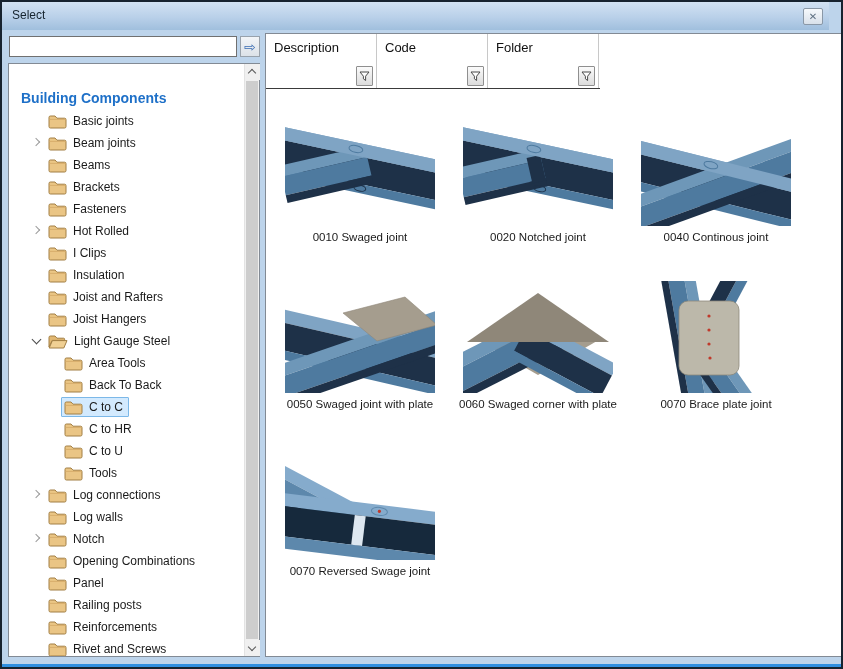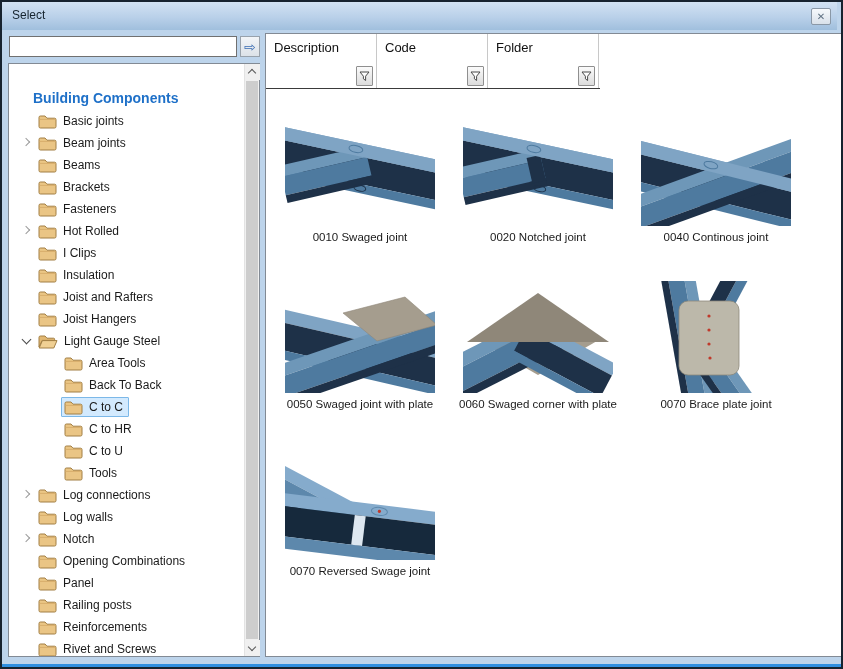--- a/index.html
+++ b/index.html
@@ -1,34 +1,34 @@
 <!DOCTYPE html>
 <html><head>
 <meta charset="utf-8">
 <style>
   html,body{margin:0;padding:0;background:#555;}
   *{box-sizing:border-box;font-family:"Liberation Sans","DejaVu Sans",sans-serif;}
   .window{position:relative;width:843px;height:669px;background:#BDD4EB;border:2px solid #17232F;overflow:hidden;}
   .window::after{content:"";position:absolute;left:0;right:0;bottom:0;height:3px;background:#2F8FE0;}
   
-  .titlebar{position:absolute;left:0;top:0;right:4px;height:28px;
+  .titlebar{position:absolute;left:0;top:0;right:12px;height:28px;
     background:linear-gradient(#D2E2F3 0%,#B9D0E9 55%,#A0BFDD 100%);}
   .title-text{position:absolute;left:10px;top:6px;font-size:12px;color:#16242F;}
   .close-btn{position:absolute;top:6px;right:6px;width:20px;height:17px;
     background:linear-gradient(#F6F9FC,#D9E1EA);border:1px solid #8A98A7;border-radius:2px;
     display:flex;align-items:center;justify-content:center;font-size:10px;font-weight:bold;color:#5E7082;cursor:default;padding:0;}
   
   .search-input{position:absolute;left:7px;top:34px;width:228px;height:21px;border:1px solid #707070;background:#fff;font-size:12px;padding:0 4px;outline:none;}
   .go-btn{position:absolute;left:238px;top:34px;width:20px;height:21px;background:linear-gradient(#F2F5F8,#DCE2E8);
     border:1px solid #98A2AC;display:flex;align-items:center;justify-content:center;color:#3A6CB3;font-size:14px;padding:0;}
   
   .tree-panel{position:absolute;left:6px;top:61px;width:252px;height:594px;background:#fff;border:1px solid #828A94;}
   .tree-inner{position:absolute;left:0;top:0;right:15px;bottom:0;overflow:hidden;padding-top:24px;}
-  .tree-header{font-size:14px;font-weight:bold;color:#1E70C8;padding-left:24px;height:22px;line-height:20px;}
-  .titem{display:flex;align-items:center;height:22px;padding-left:10px;font-size:12px;color:#1A1A1A;cursor:default;}
+  .tree-header{font-size:14px;font-weight:bold;color:#1E70C8;padding-left:12px;height:22px;line-height:20px;}
+  .titem{display:flex;align-items:center;height:22px;padding-left:20px;font-size:12px;color:#1A1A1A;cursor:default;}
   .titem.lvl2{padding-left:36px;}
   .chev{width:16px;height:16px;position:relative;flex:0 0 16px;}
   .chev.right::before{content:"";position:absolute;left:4px;top:4px;width:5px;height:5px;
     border-right:1.4px solid #9B9B9B;border-top:1.4px solid #9B9B9B;transform:rotate(45deg);}
   .chev.down::before{content:"";position:absolute;left:4px;top:3px;width:6px;height:6px;
     border-right:1.4px solid #4A4A4A;border-bottom:1.4px solid #4A4A4A;transform:rotate(45deg);}
   .hl{display:flex;align-items:center;height:20px;padding:0 5px 0 2px;border:1px solid transparent;border-radius:1px;}
   .titem.sel .hl{background:#D3EAFE;border-color:#7CB8E8;}
   .ficon{display:inline-flex;margin-right:6px;}
   .tlabel{white-space:nowrap;}

